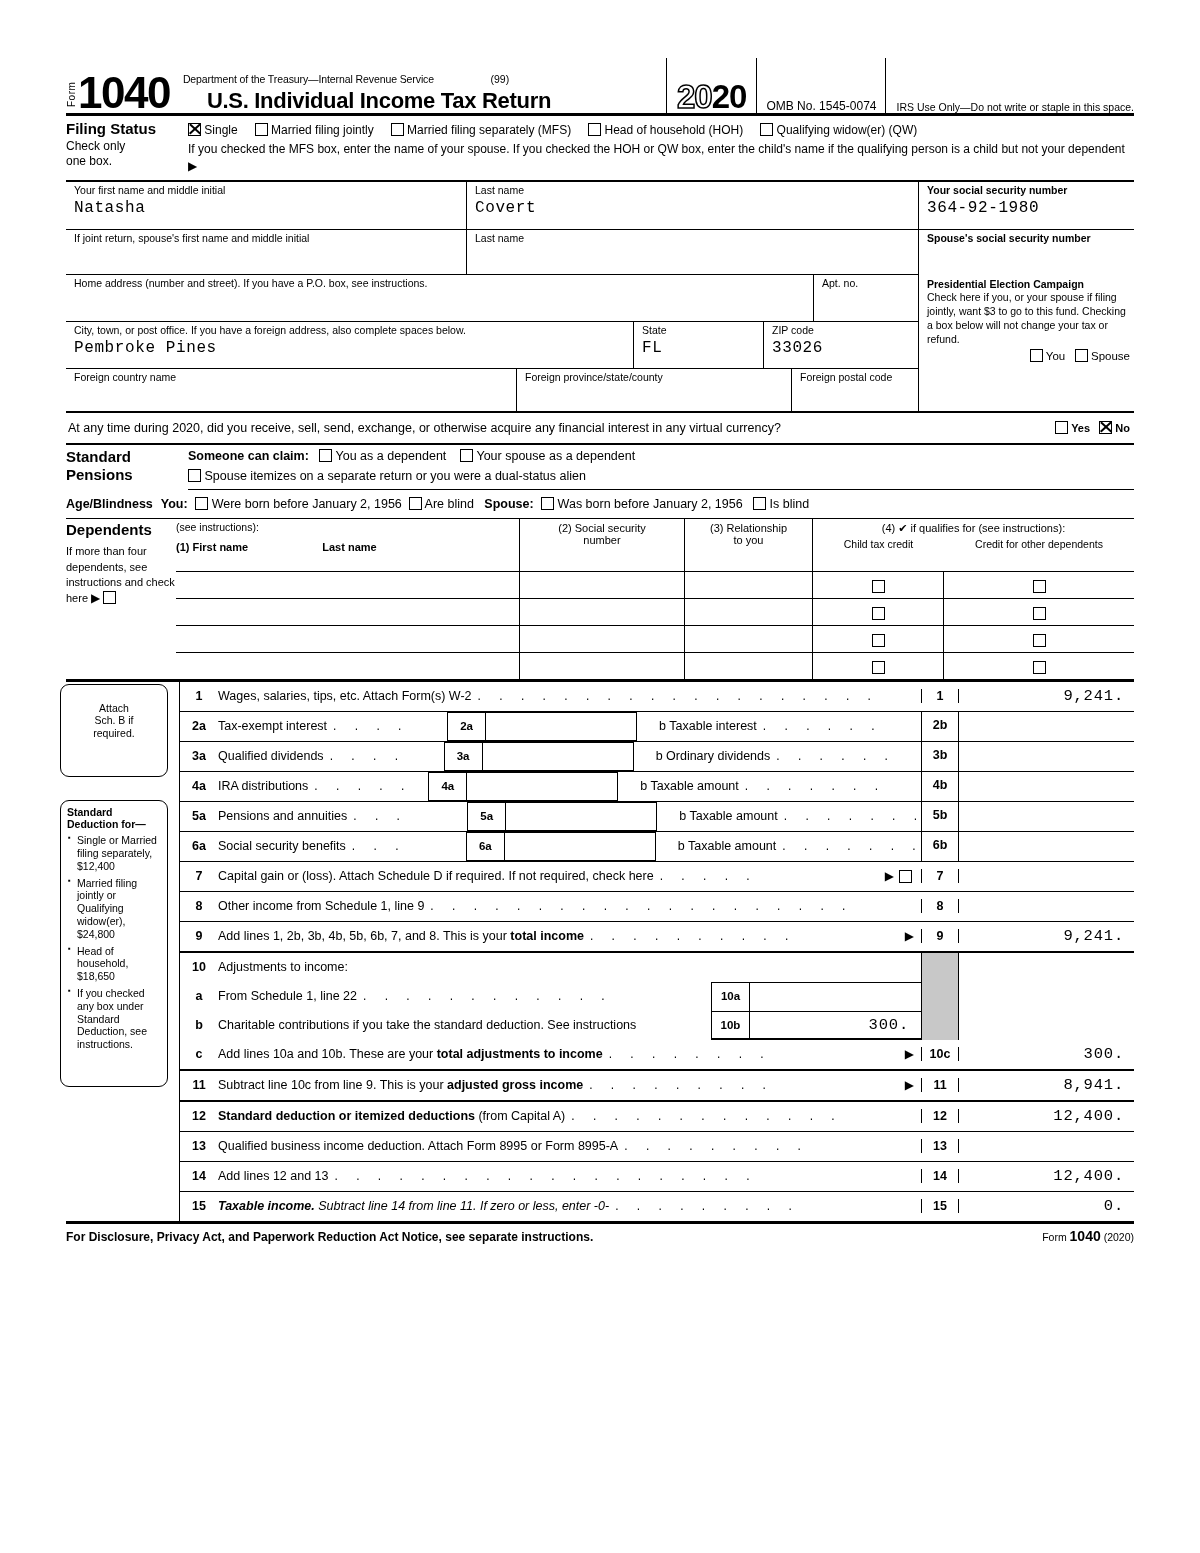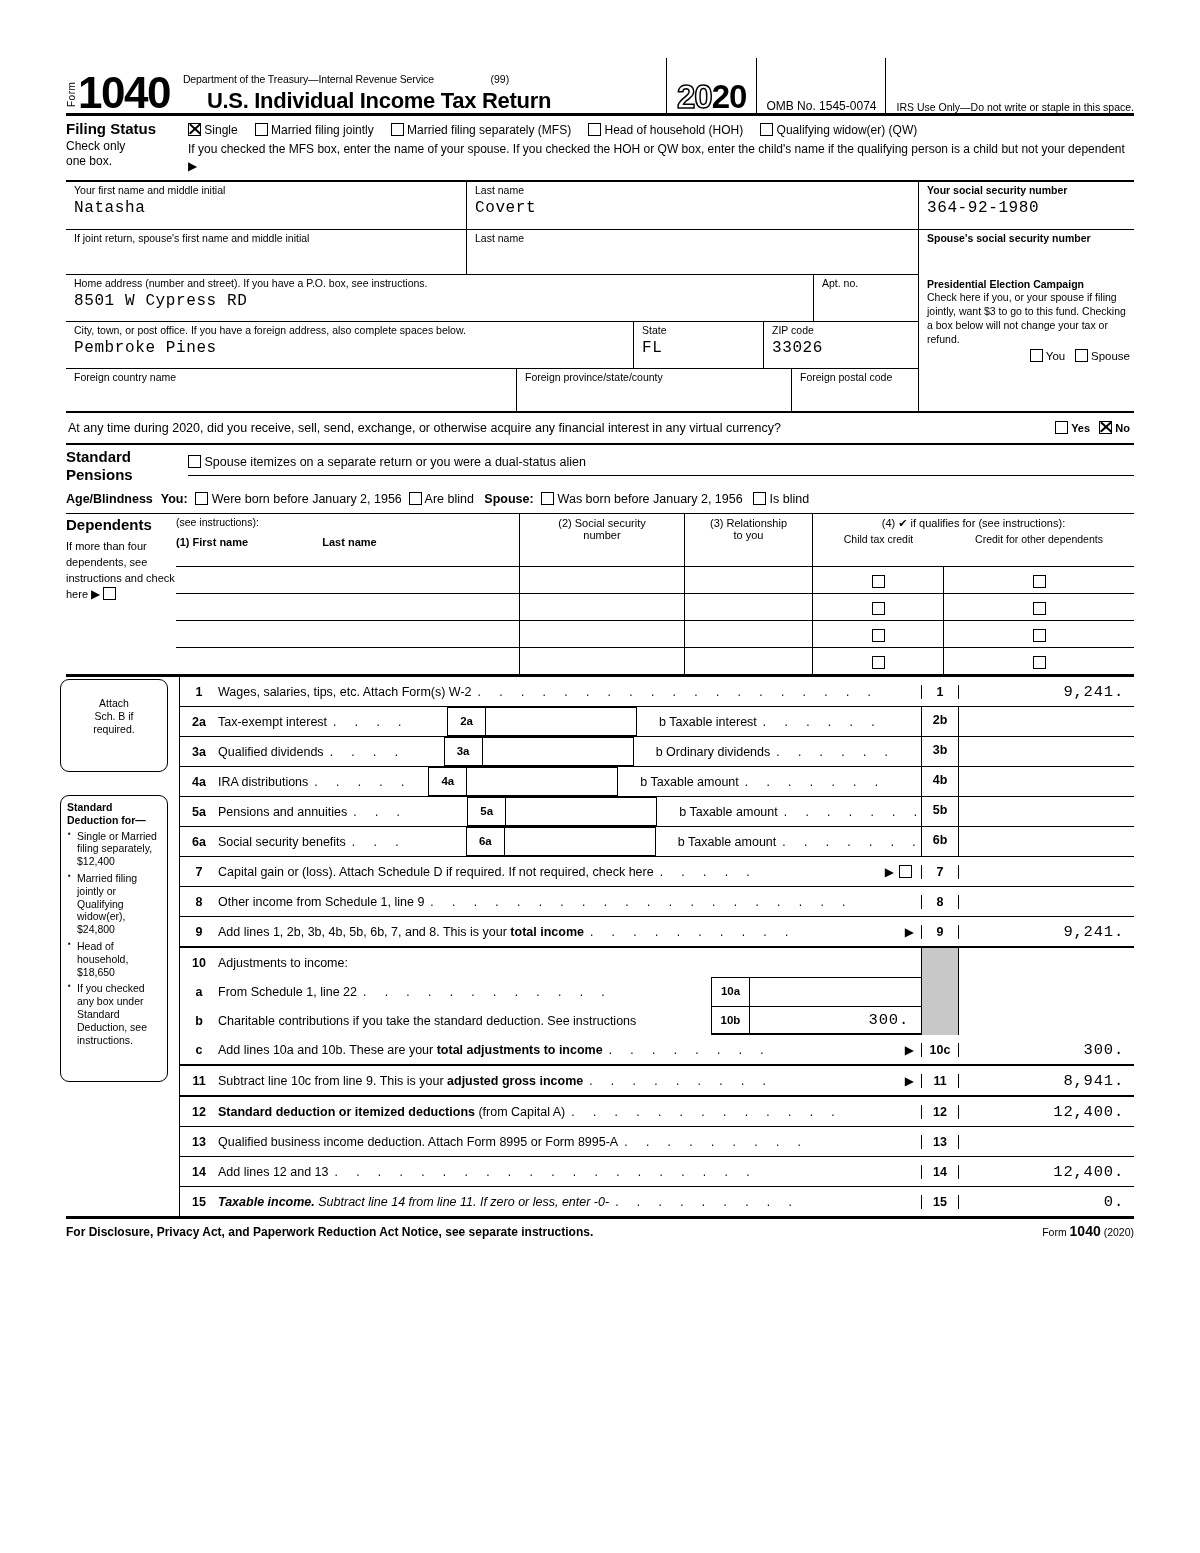--- a/index.html
+++ b/index.html
@@ -145,21 +145,20 @@
       <div class="val fill"></div>
     </div>
   </div>
 
   <div style="display:flex;">
     <div style="width:852px;">
       <div class="hr"></div>
       <div style="display:flex; height:46px;">
         <div class="cell" style="flex:1;">
           <div class="cap">Home address (number and street). If you have a P.O. box, see instructions.</div>
-          <div class="val fill">8501 W Cypress RD</div>
         </div>
         <div class="cell vl" style="width:105px;">
           <div class="cap">Apt. no.</div>
           <div class="val fill"></div>
         </div>
       </div>
       <div class="hr"></div>
       <div style="display:flex; height:46px;">
         <div class="cell" style="flex:1;">
           <div class="cap">City, town, or post office. If you have a foreign address, also complete spaces below.</div>
@@ -209,20 +208,25 @@
     </span>
   </div>
 
   <div class="hr2"></div>
   <div style="display:flex; padding-top:3px;">
     <div style="width:122px;">
       <div style="font-size:15px; font-weight:bold; line-height:1.25;">Standard</div>
       <div style="font-size:15px; font-weight:bold; line-height:1.25;">Pensions</div>
     </div>
     <div style="flex:1; padding-top:1px;">
+      <div style="font-size:12.5px;">
+        <b>Someone can claim:</b>
+        &nbsp;&nbsp;<span class="cb"></span> <span>You as a dependent</span>
+        &nbsp;&nbsp;&nbsp;<span class="cb"></span> <span>Your spouse as a dependent</span>
+      </div>
       <div style="font-size:12.5px; margin-top:6px;">
         <span class="cb"></span> <span>Spouse itemizes on a separate return or you were a dual-status alien</span>
       </div>
       <div class="hr" style="margin-top:6px;"></div>
     </div>
   </div>
 
   <div style="display:flex; align-items:center; height:28px;">
     <b style="font-size:12.5px;">Age/Blindness</b>
     <span style="font-size:12.5px; margin-left:8px;">

